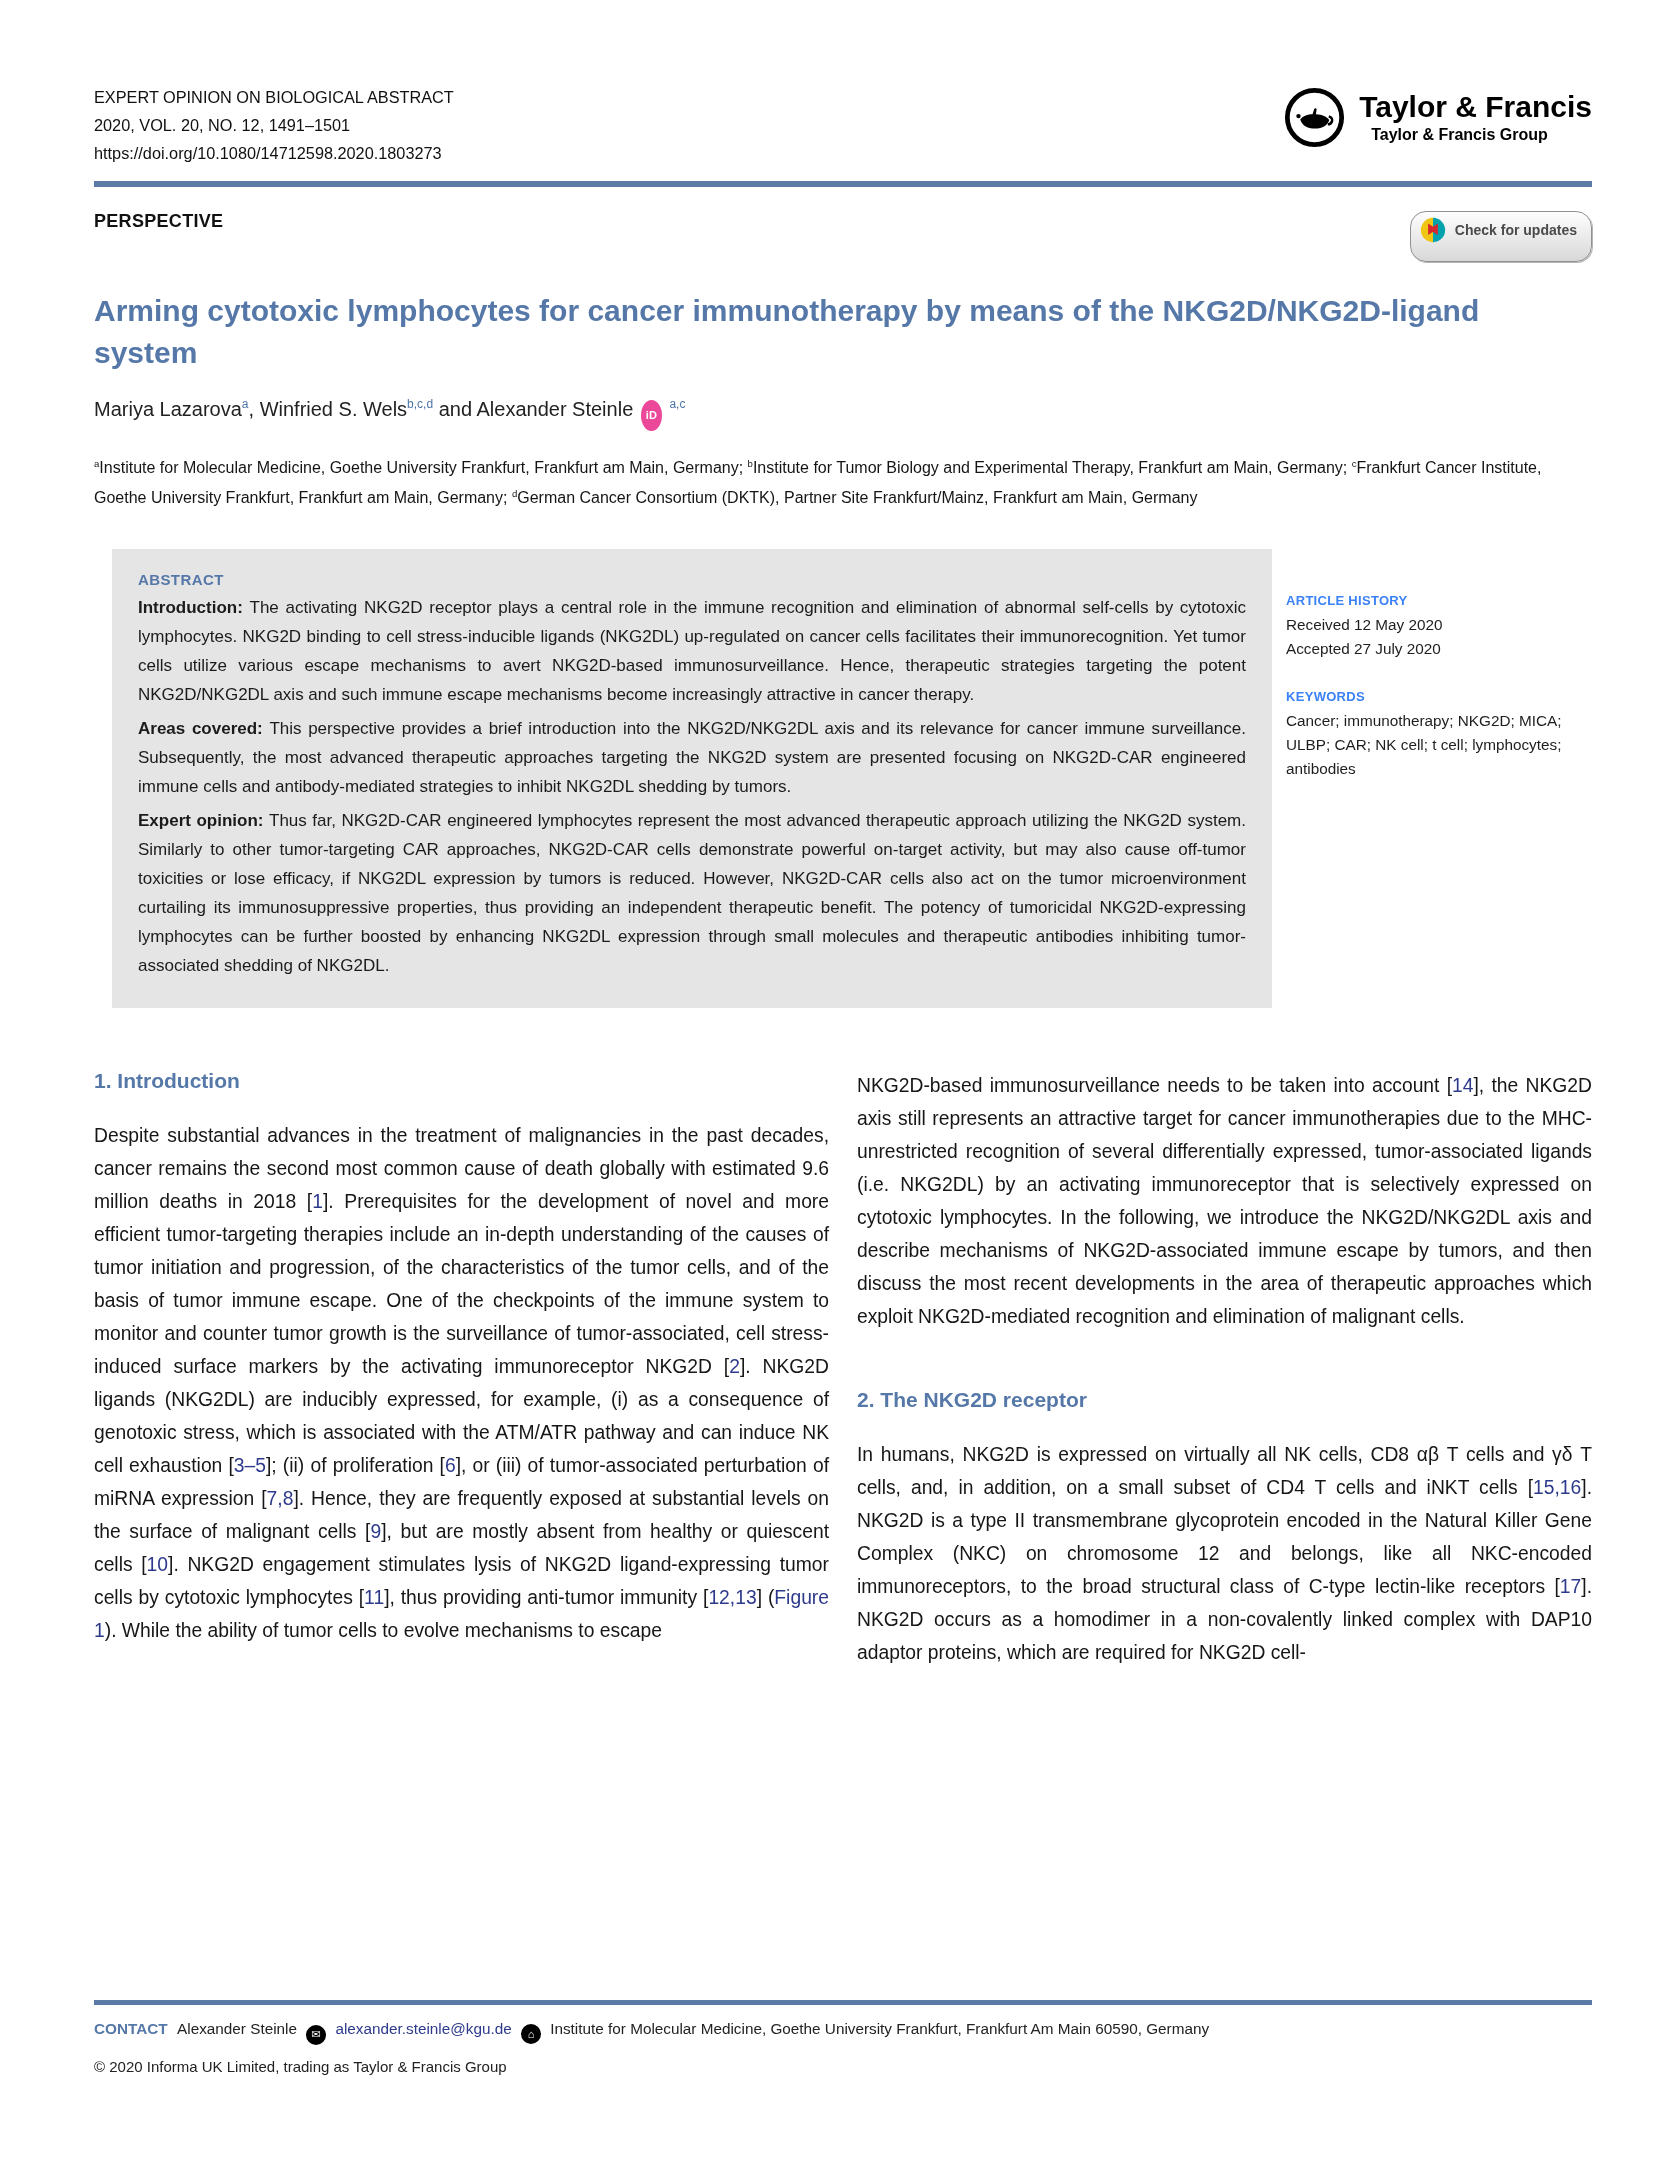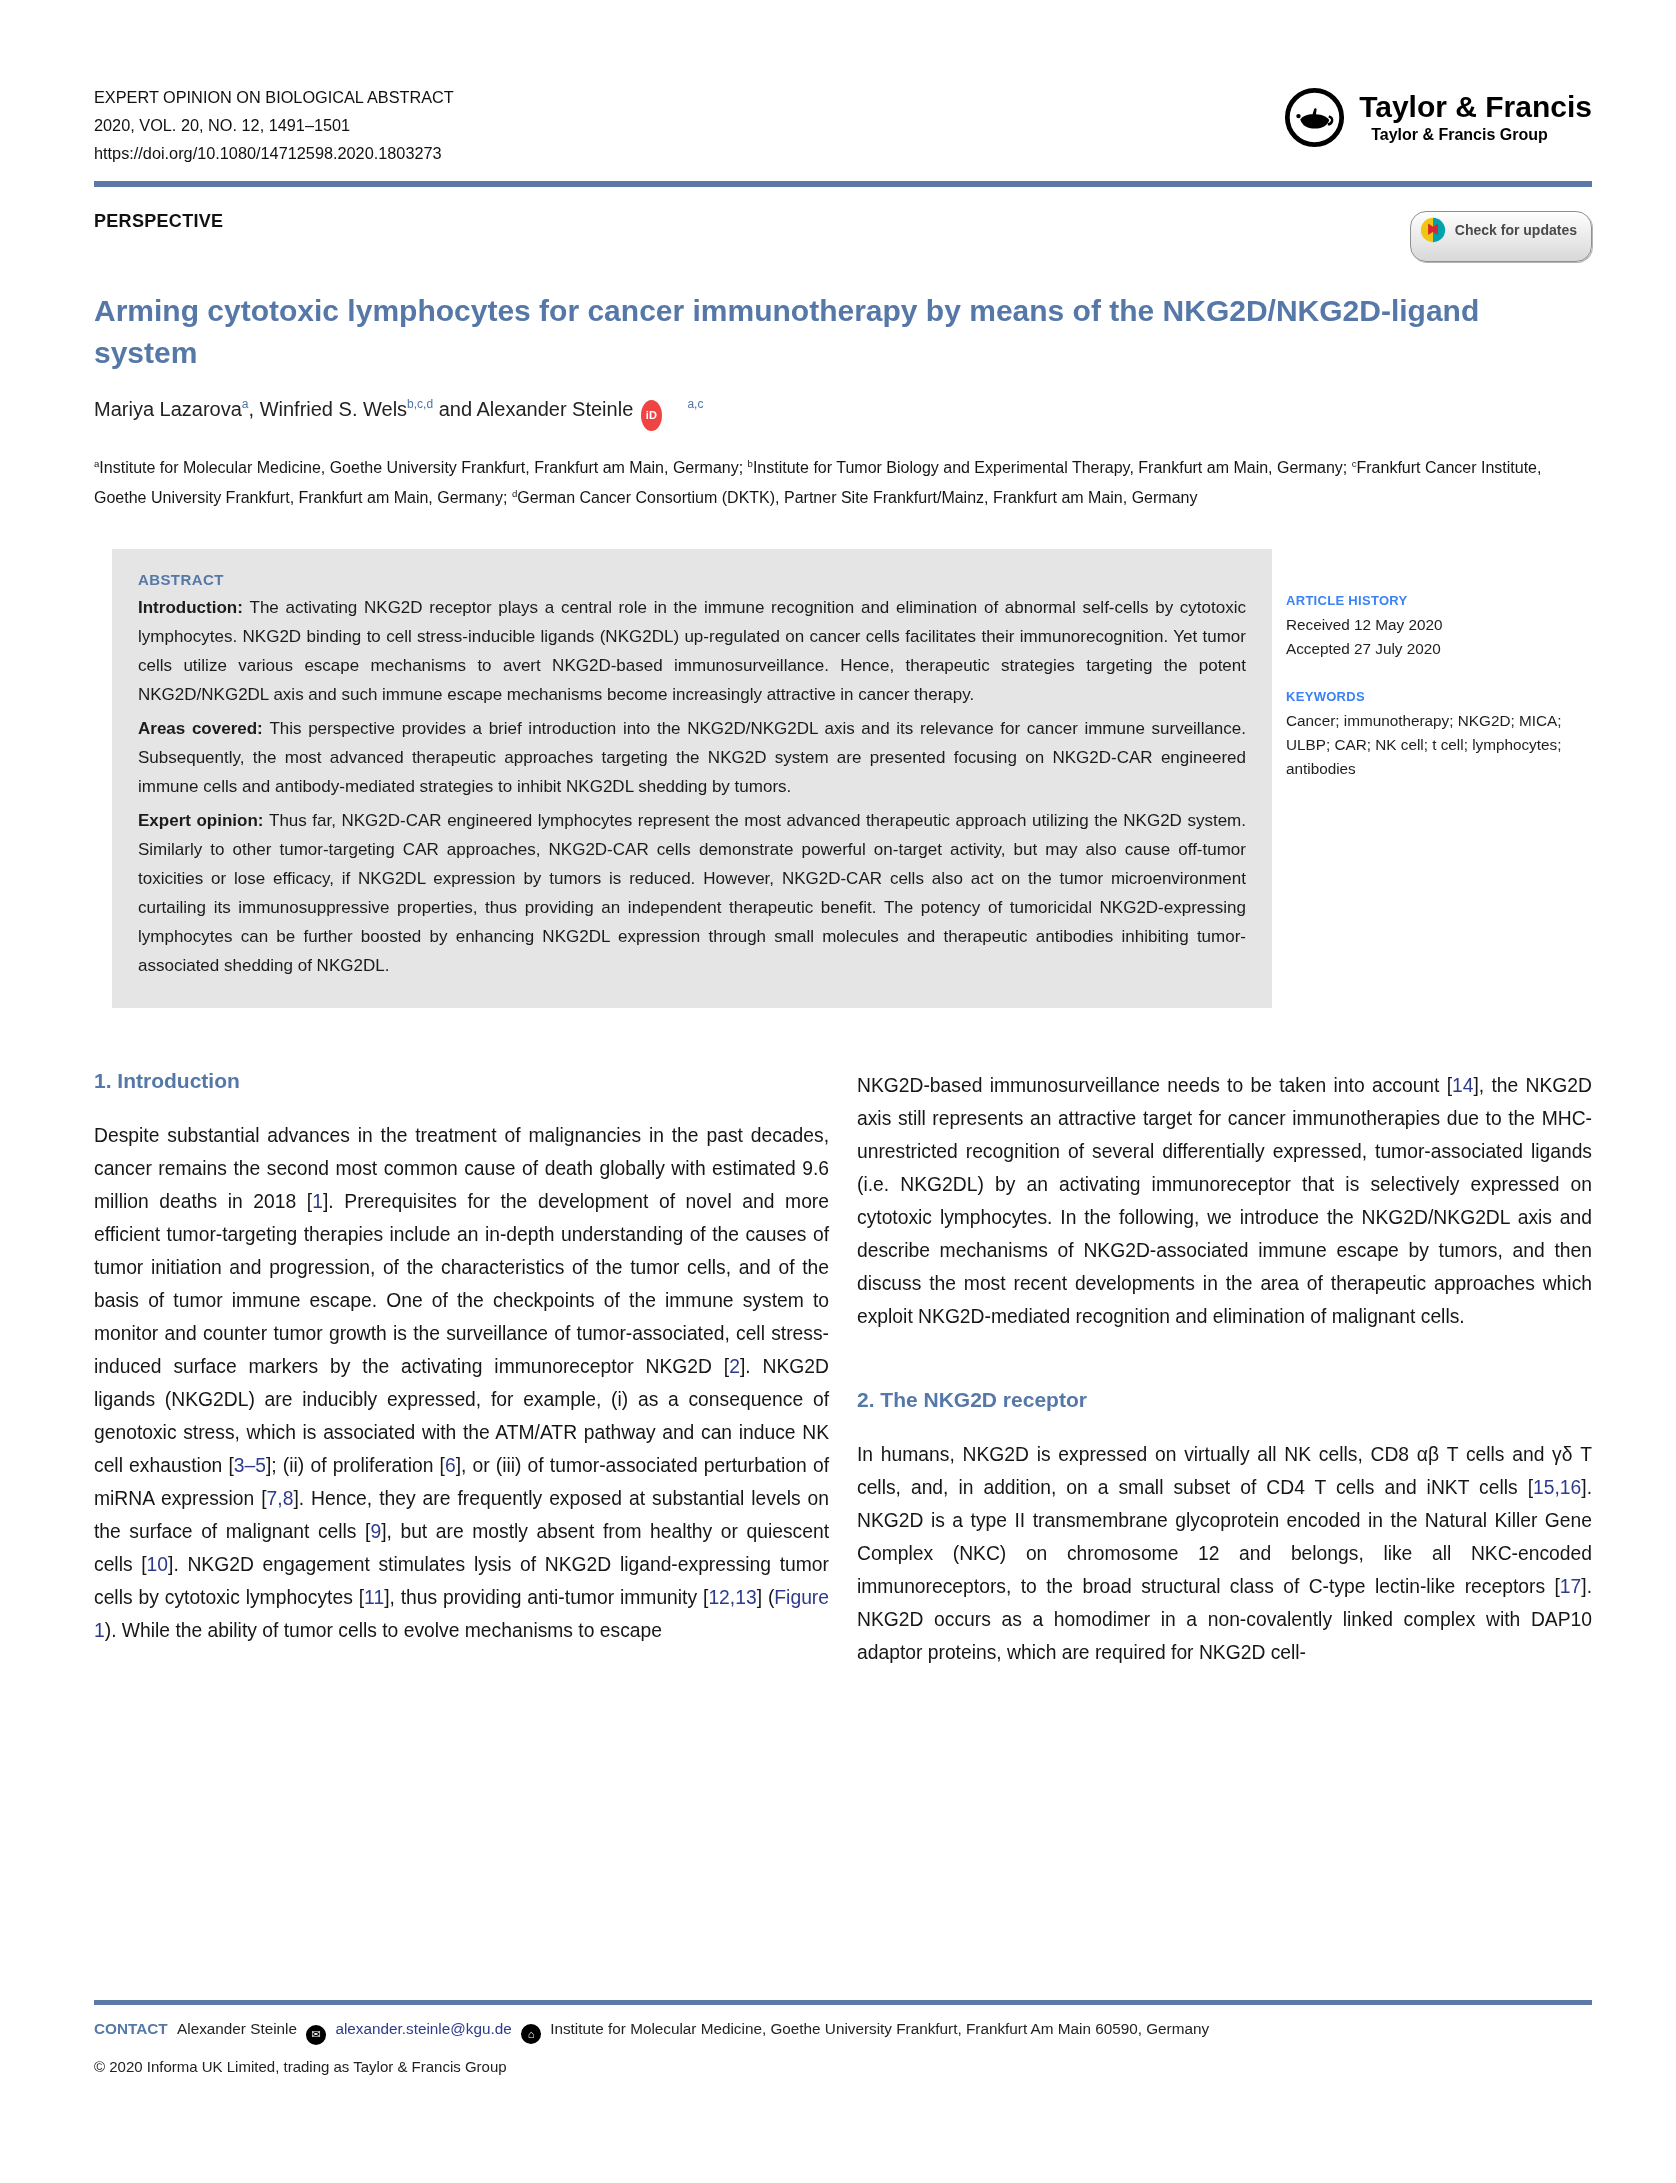--- a/index.html
+++ b/index.html
@@ -23,23 +23,23 @@
   .article-type { font-size:18px; font-weight:600; color:#111; letter-spacing:0.3px; }
   .update-badge { display:inline-flex; align-items:center; gap:9px; border:1px solid #909090;
     border-radius:16px; background:linear-gradient(#fefefe,#d8d8d8); padding:5px 14px 18px 9px;
     box-shadow:1px 1px 0 #b5b5b5; cursor:pointer; }
   .update-text { font-size:14px; font-weight:bold; color:#4a4a4a; }
   
   .title { margin-top:28px; font-size:30px; font-weight:bold; color:#5578a8; line-height:42px; max-width:1475px; }
   .byline { margin-top:24px; font-size:20px; color:#222; }
   .sup { vertical-align:super; font-size:60%; line-height:0; }
   .accent { color:#4c74a6; }
-  .orcid-badge { display:inline-flex; width:21px; height:31px; border-radius:50%; background:#ef4444;
+  .orcid-badge { display:inline-flex; width:21px; height:31px; border-radius:50%; background:#ec4899;
     color:#fff; font-size:11px; font-weight:bold; align-items:center; justify-content:center;
-    vertical-align:-3px; margin:0 20px 0 2px; cursor:pointer; }
+    vertical-align:-3px; margin:0 2px 0 2px; cursor:pointer; }
   .affiliations { margin-top:22px; font-size:16px; line-height:30px; color:#151515; max-width:1490px; }
   
   .abstract-row { display:flex; margin-top:36px; align-items:flex-start; }
   .abstract-box { margin-left:18px; width:1160px; box-sizing:border-box; background:#e5e5e5;
     padding:22px 26px 28px 26px; }
   .abstract-head { font-size:15px; font-weight:bold; color:#5578a8; letter-spacing:0.4px; }
   .abstract-box p { margin:5px 0 0 0; font-size:17px; line-height:29px; text-align:justify; color:#1b1b1b; }
   .b { font-weight:bold; }
   .sidebar { margin-left:14px; width:297px; box-sizing:border-box; padding-top:20px;
     font-size:15.3px; line-height:24px; color:#1e1e1e; }

